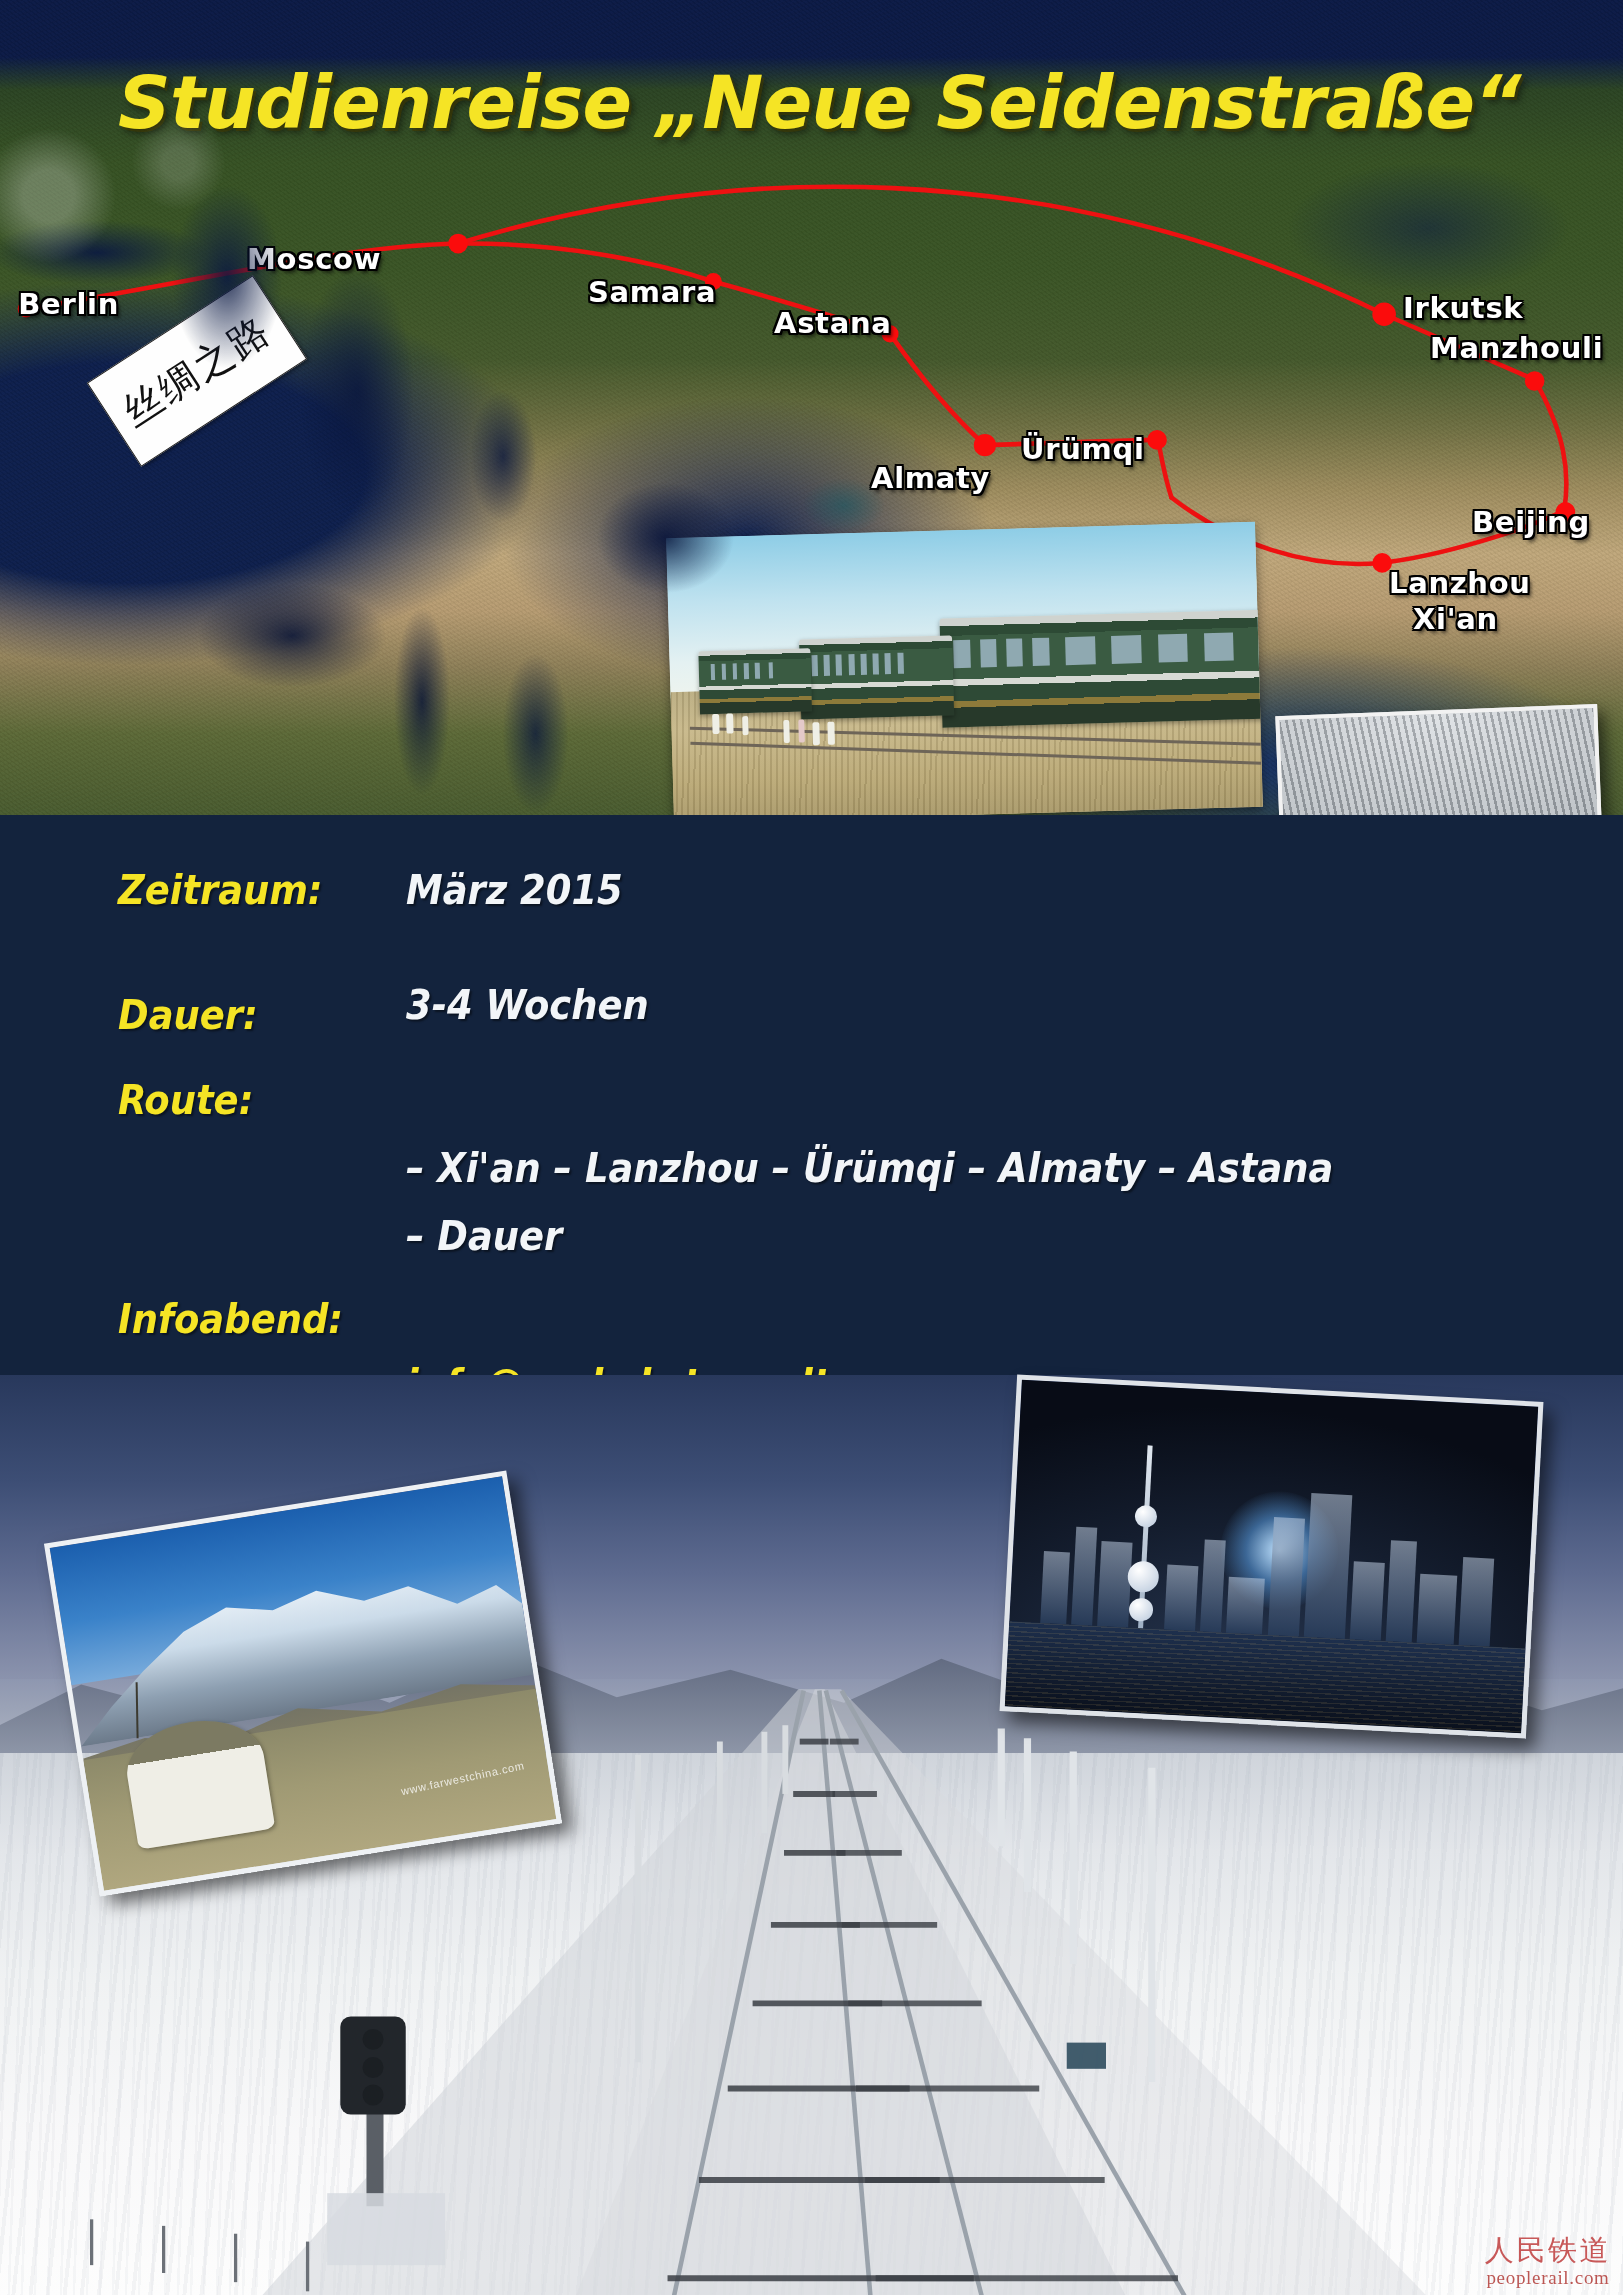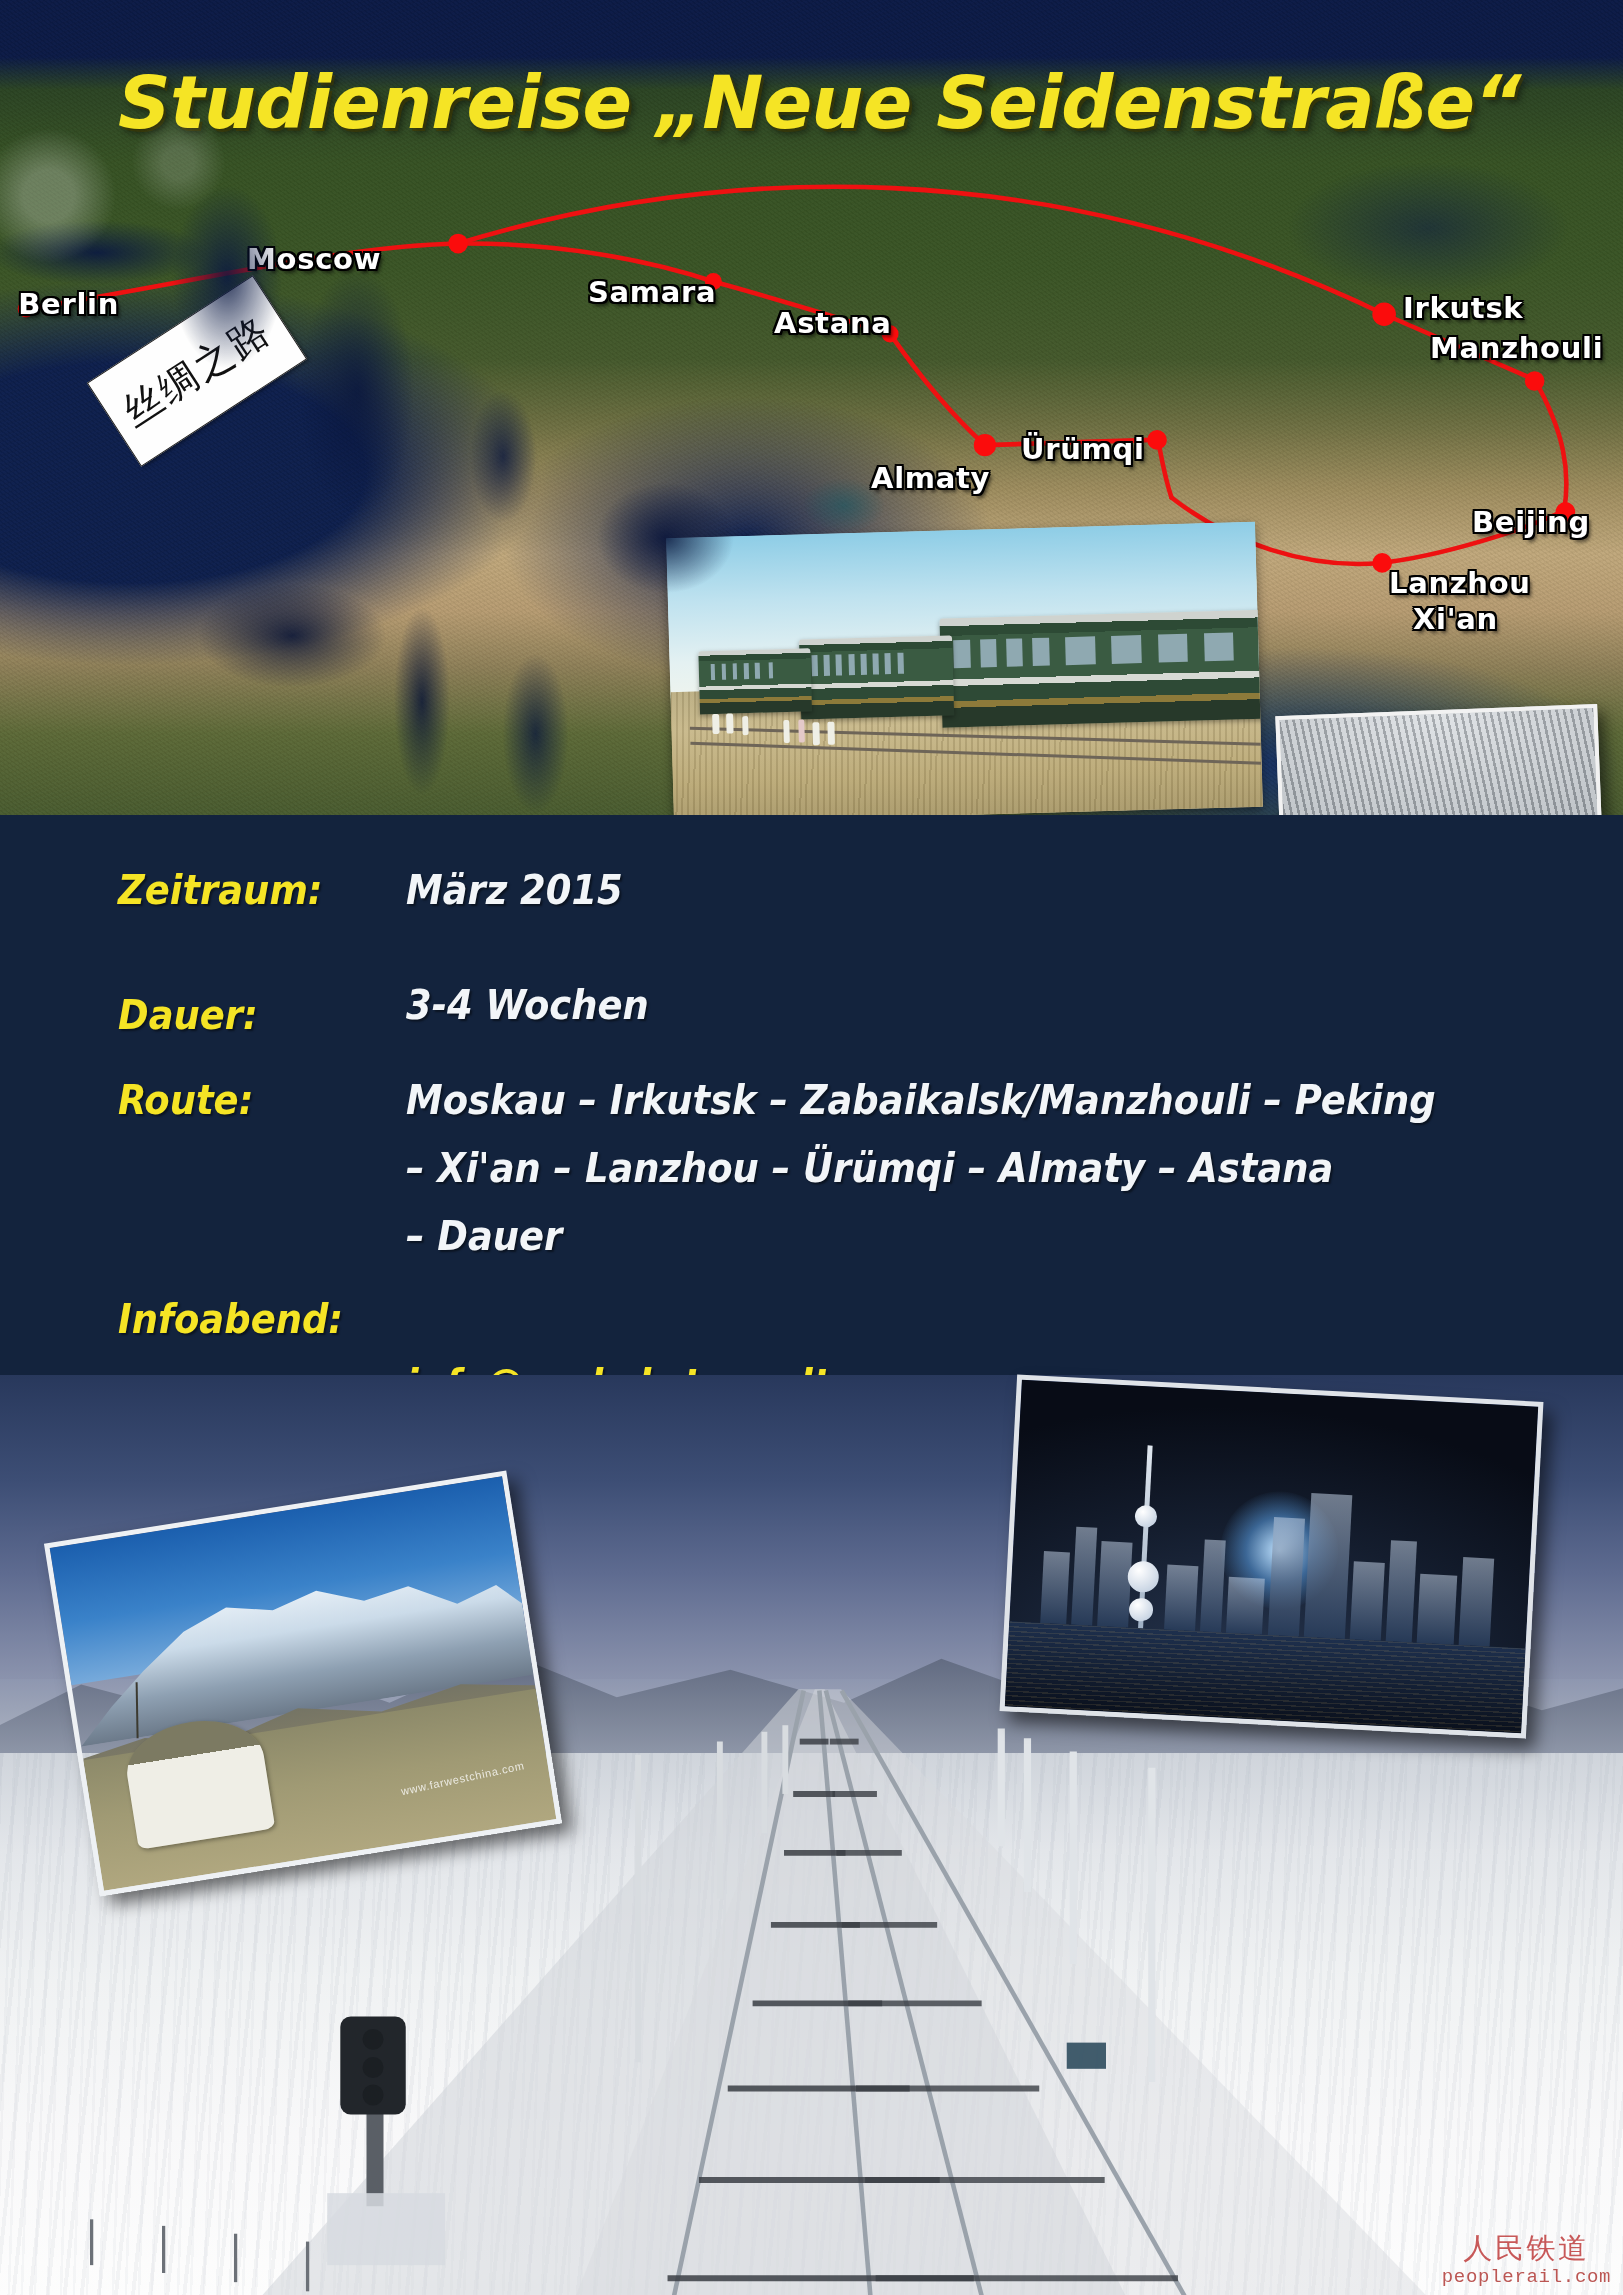--- a/index.html
+++ b/index.html
@@ -225,21 +225,21 @@
     background:linear-gradient(to bottom,#dfe6ee,#9fb0c4);}
   .sh-ball{position:absolute;border-radius:50%;background:radial-gradient(circle at 35% 30%,#fff,#b6c6da);}
   .sh-b1{left:23.3%;bottom:57%;width:22px;height:22px;}
   .sh-b2{left:22.4%;bottom:37%;width:31px;height:31px;}
   .sh-b3{left:23.1%;bottom:28%;width:23.6px;height:23.6px;}
   .sh-bld{position:absolute;bottom:26%;background:linear-gradient(to bottom, rgba(190,205,225,.55), rgba(40,60,90,.9));}
   .sh-glow{position:absolute;border-radius:50%;background:radial-gradient(circle,#bfe2ff 0%, rgba(90,160,230,.55) 40%, rgba(40,90,160,0) 72%);}
 
   .peoplerail-wm{
     position:absolute;right:11.8px;bottom:9.2px;text-align:center;line-height:1;
-    font-family:Liberation Mono, monospace;
+    font-family:Liberation Serif, serif;
   }
   .peoplerail-wm .cn{display:block;font-size:29px;color:rgba(186,48,48,.80);
     letter-spacing:2.6px;text-shadow:0.7px 0.7px 0 rgba(255,255,255,.45);}
   .peoplerail-wm .en{display:block;font-size:19px;color:rgba(176,58,54,.85);
     letter-spacing:0.7px;margin-top:2.6px;text-shadow:0.7px 0.7px 0 rgba(255,255,255,.4);}
 </style>
 </head>
 <body>
 
 <div id="poster">
@@ -342,21 +342,20 @@
 
   <div class="info-panel">
 
     <div class="col-lbl lbl" style="top:51px">Zeitraum:</div>
     <div class="col-val val" style="top:51px">März 2015</div>
 
     <div class="col-lbl lbl" style="top:176px">Dauer:</div>
     <div class="col-val val" style="top:166px">3-4 Wochen</div>
 
     <div class="col-lbl lbl" style="top:261px">Route:</div>
-    <div class="col-val val" style="top:261px">Moskau – Irkutsk – Zabaikalsk/Manzhouli – Peking</div>
     <div class="col-val val" style="top:329px">– Xi'an – Lanzhou – Ürümqi – Almaty – Astana</div>
     <div class="col-val val" style="top:397px">– Dauer</div>
 
     <div class="col-lbl lbl" style="top:480px">Infoabend:</div>
     <a class="mail" href="#" style="position:absolute;left:406px;top:545px">info@verkehrte-welt.org</a>
   </div>
 
   <div class="bottom-band">
     <div class="bb-sky"></div>
     <div class="bb-mtn"></div>

